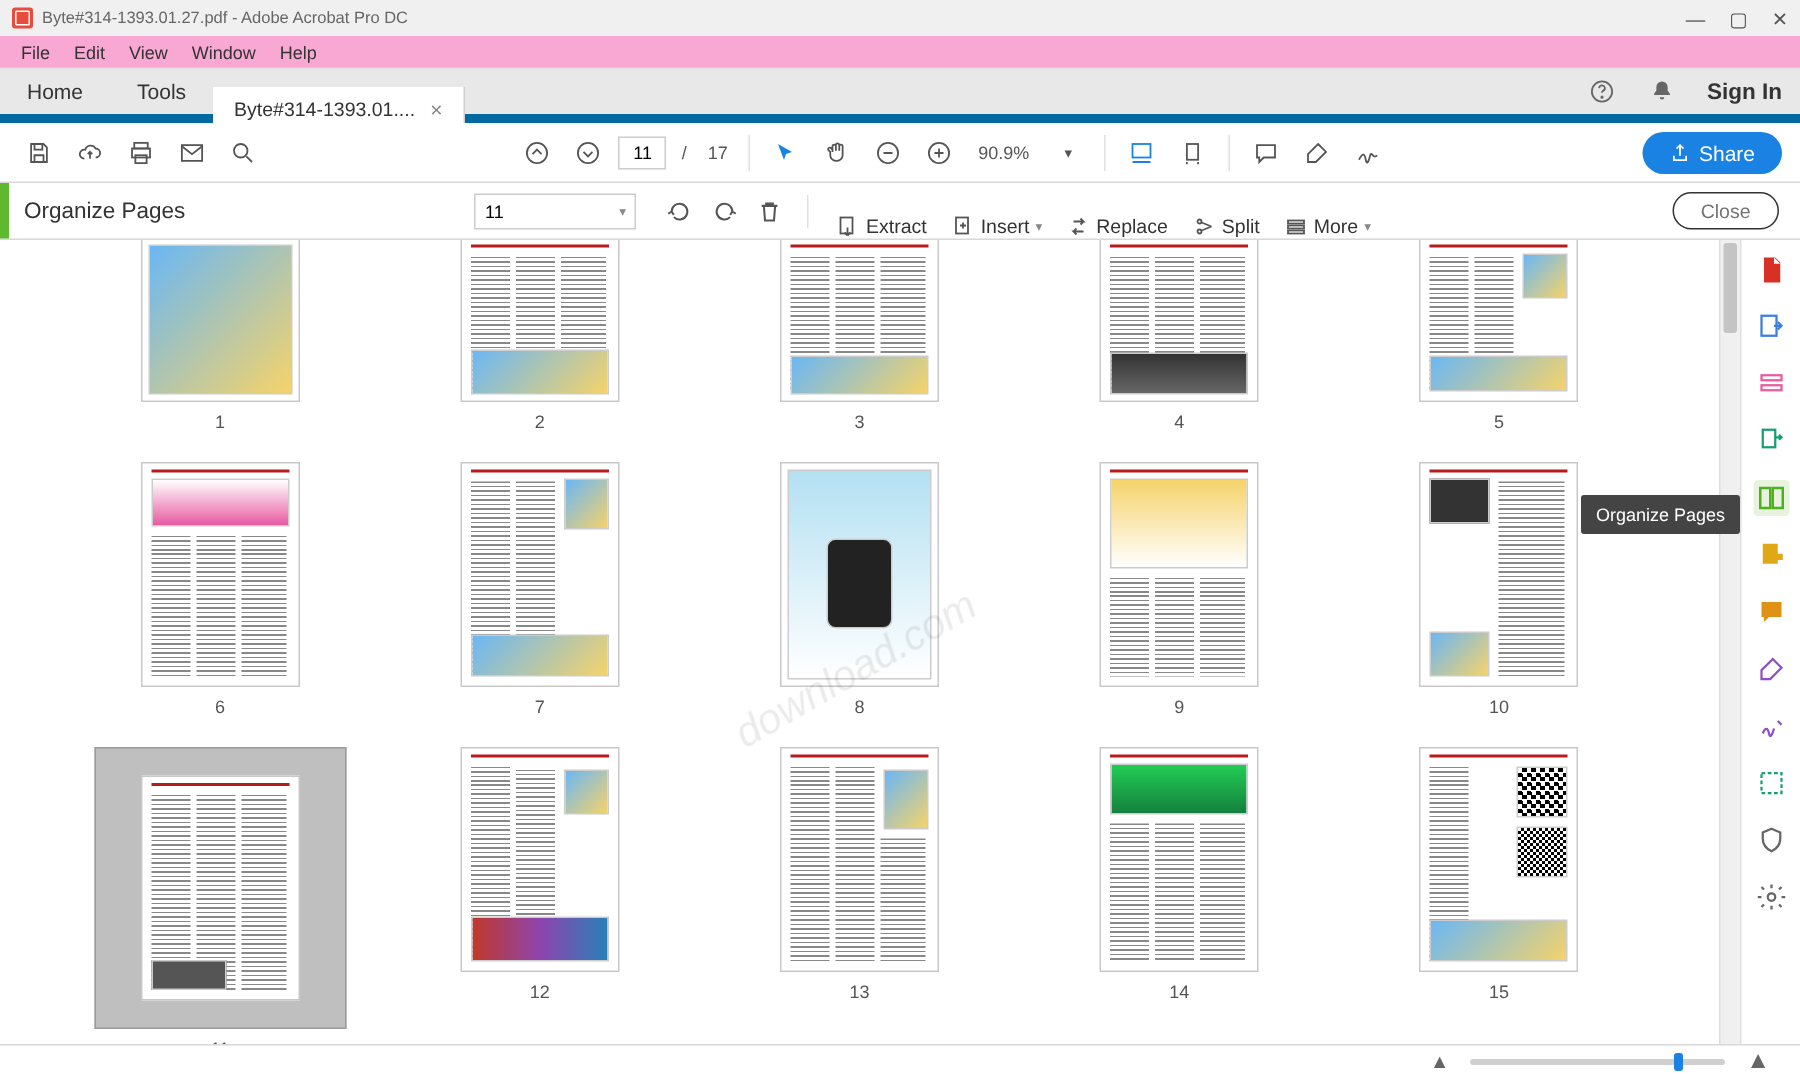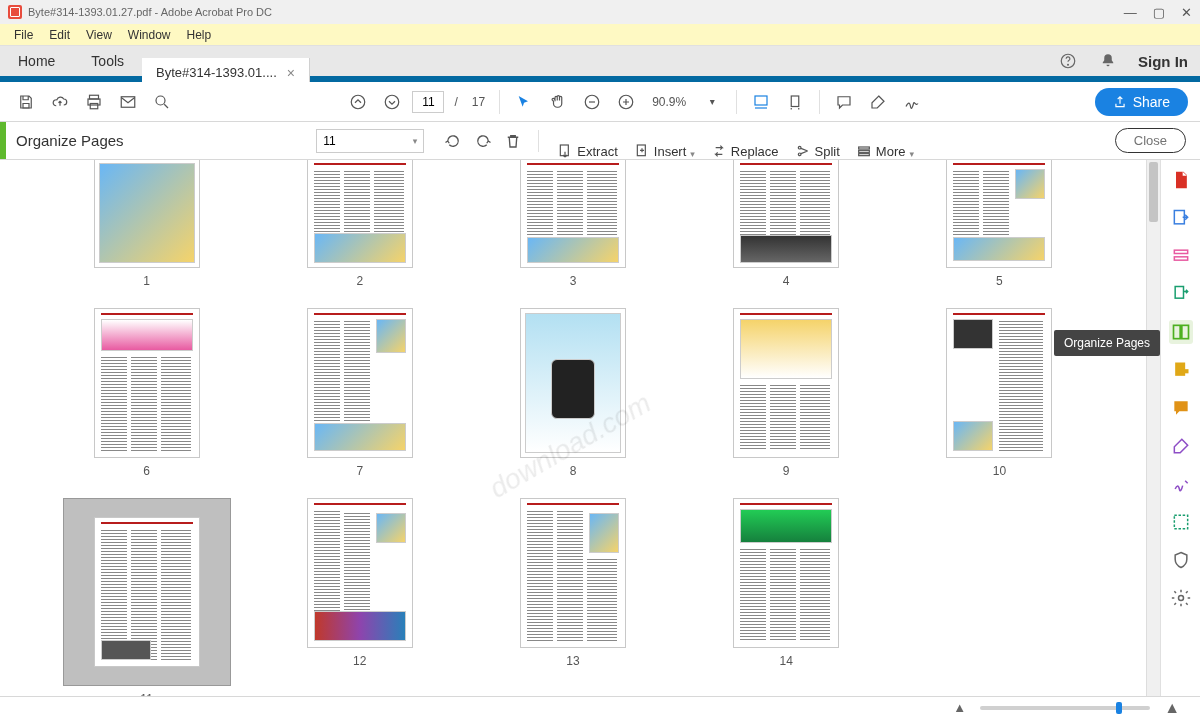--- a/index.html
+++ b/index.html
@@ -2,21 +2,21 @@
 <html><head>
 <meta charset="utf-8">
 <style>
 * { margin: 0; padding: 0; box-sizing: border-box; font-family: "Segoe UI", Arial, sans-serif; }
 body { width: 1200px; height: 718px; overflow: hidden; background: #fff; display: flex; flex-direction: column; }
 .titlebar { height: 24px; background: #f0f0f0; display: flex; align-items: center; padding: 0 8px; font-size: 11px; color: #666; }
 .titlebar .app-icon { width: 14px; height: 14px; background: #e84c3d; border-radius: 2px; margin-right: 6px; position: relative; }
 .titlebar .app-icon::after { content: ""; position: absolute; inset: 2px; border: 1px solid #fff; border-radius: 1px; }
 .titlebar .window-controls { margin-left: auto; display: flex; gap: 16px; color: #555; }
 .titlebar .window-controls span { cursor: pointer; font-size: 13px; }
-.menubar { height: 22px; background: #fef9c3; display: flex; align-items: center; padding: 0 6px; font-size: 12px; color: #333; border-bottom: 1px solid #e0e0e0; }
+.menubar { height: 22px; background: #f9a8d4; display: flex; align-items: center; padding: 0 6px; font-size: 12px; color: #333; border-bottom: 1px solid #e0e0e0; }
 .menubar span { padding: 2px 8px; cursor: pointer; }
 .tabrow { height: 36px; background: #e8e8e8; display: flex; align-items: center; border-bottom: 6px solid #0369a1; padding-right: 12px; }
 .tabrow .nav-tab { padding: 0 18px; height: 100%; display: flex; align-items: center; font-size: 14px; color: #333; cursor: pointer; }
 .tabrow .doc-tab { background: #fff; height: 100%; padding: 0 14px; display: flex; align-items: center; font-size: 13px; color: #333; border-right: 1px solid #d0d0d0; gap: 10px; margin-top: 23px; }
 .tabrow .doc-tab .close-x { font-size: 14px; color: #888; cursor: pointer; }
 .tabrow .right-tools { margin-left: auto; display: flex; align-items: center; gap: 20px; }
 .tabrow .ico { width: 20px; height: 20px; display: flex; align-items: center; justify-content: center; color: #666; cursor: pointer; font-size: 16px; }
 .tabrow .signin { font-size: 15px; color: #333; font-weight: 600; cursor: pointer; }
 .maintoolbar { height: 40px; background: #fff; border-bottom: 1px solid #d8d8d8; display: flex; align-items: center; padding: 0 12px; gap: 6px; }
 .maintoolbar .tb-ico { width: 28px; height: 28px; display: flex; align-items: center; justify-content: center; color: #555; cursor: pointer; font-size: 17px; border-radius: 3px; }
@@ -24,21 +24,21 @@
 .maintoolbar .page-input { width: 32px; height: 22px; border: 1px solid #ccc; text-align: center; font-size: 12px; }
 .maintoolbar .page-total { font-size: 12px; color: #555; margin: 0 4px; }
 .maintoolbar .zoom-lvl { font-size: 12px; color: #555; margin: 0 6px; }
 .maintoolbar .spacer { flex: 1; }
 .maintoolbar .share-btn { background: #1a82e2; color: #fff; border-radius: 18px; padding: 6px 18px; font-size: 14px; font-weight: 500; cursor: pointer; display: flex; align-items: center; gap: 6px; justify-content: space-between; }
 .organize-bar { height: 38px; background: #fff; border-bottom: 1px solid #d8d8d8; display: flex; align-items: center; padding: 0 0 0 0; gap: 0; }
 .organize-bar .org-indicator { width: 6px; height: 100%; background: #5fb92e; }
 .organize-bar .org-title { font-size: 15px; color: #333; font-weight: 500; margin-left: 10px; margin-right: auto; }
 .organize-bar .page-dd { width: 108px; height: 24px; border: 1px solid #ccc; font-size: 12px; padding: 0 6px; display: flex; align-items: center; justify-content: space-between; cursor: pointer; background: #fff; margin-right: 14px; }
 .organize-bar .org-ico { width: 26px; height: 26px; display: flex; align-items: center; justify-content: center; color: #555; cursor: pointer; font-size: 16px; margin: 0 2px; }
-.organize-bar .org-btn { display: flex; align-items: flex-end; gap: 4px; font-size: 13px; color: #333; padding: 4px 8px; cursor: pointer; margin-top: 20px; }
+.organize-bar .org-btn { display: flex; align-items: center; gap: 4px; font-size: 13px; color: #333; padding: 4px 8px; cursor: pointer; margin-top: 20px; }
 .organize-bar .org-btn .caret { font-size: 9px; color: #888; }
 .organize-bar .close-btn { border: 1px solid #333; border-radius: 16px; padding: 4px 18px; font-size: 13px; color: #737373; margin: 0 14px 0 auto; cursor: pointer; font-weight: 500; }
 .workspace { flex: 1; display: flex; overflow: hidden; }
 .page-grid-wrap { flex: 1; position: relative; overflow: hidden; }
 .page-grid { padding: 4px 60px 10px 60px; display: grid; grid-template-columns: repeat(5, 1fr); gap: 20px 40px; height: 100%; overflow-y: auto; }
 .page-cell { display: flex; flex-direction: column; align-items: center; gap: 6px; }
 .page-thumb { width: 106px; height: 150px; background: #fff; border: 1px solid #c8c8c8; position: relative; overflow: hidden; cursor: pointer; }
 .page-cell.partial .page-thumb { height: 110px; margin-top: -6px; }
 .page-cell.selected .sel-wrap { background: #bfbfbf; padding: 18px 30px; border: 1px solid #999; }
 .page-cell .sel-wrap { padding: 0; }
@@ -450,20 +450,32 @@
             <div class="page-thumb">
               <div class="hdr"></div>
               <div class="imgblock" style="top:10px;left:6px;right:6px;height:34px;background:linear-gradient(#2c5,#15803d)"></div>
               <div class="col c1" style="top:50px"></div>
               <div class="col c2" style="top:50px"></div>
               <div class="col c3" style="top:50px"></div>
             </div>
           </div>
           <span class="page-num">14</span>
         </div>
+      <div class="page-cell">
+          <div class="sel-wrap">
+            <div class="page-thumb">
+              <div class="hdr"></div>
+              <div class="col c1"></div>
+              <div class="imgblock" style="top:12px;right:6px;width:34px;height:34px;background:repeating-conic-gradient(#000 0 25%,#fff 0 50%);background-size:6px 6px"></div>
+              <div class="imgblock" style="top:52px;right:6px;width:34px;height:34px;background:repeating-conic-gradient(#000 0 25%,#fff 0 50%);background-size:4px 4px"></div>
+              <div class="imgblock" style="bottom:6px;left:6px;right:6px;height:28px"></div>
+            </div>
+          </div>
+          <span class="page-num">15</span>
+        </div>
     </div>
     <div class="watermark">download.com</div>
   </div>
 
   <div class="vscroll">
     <div class="thumb"></div>
   </div>
 
   <div class="right-rail">
     <span class="rail-ico red">

